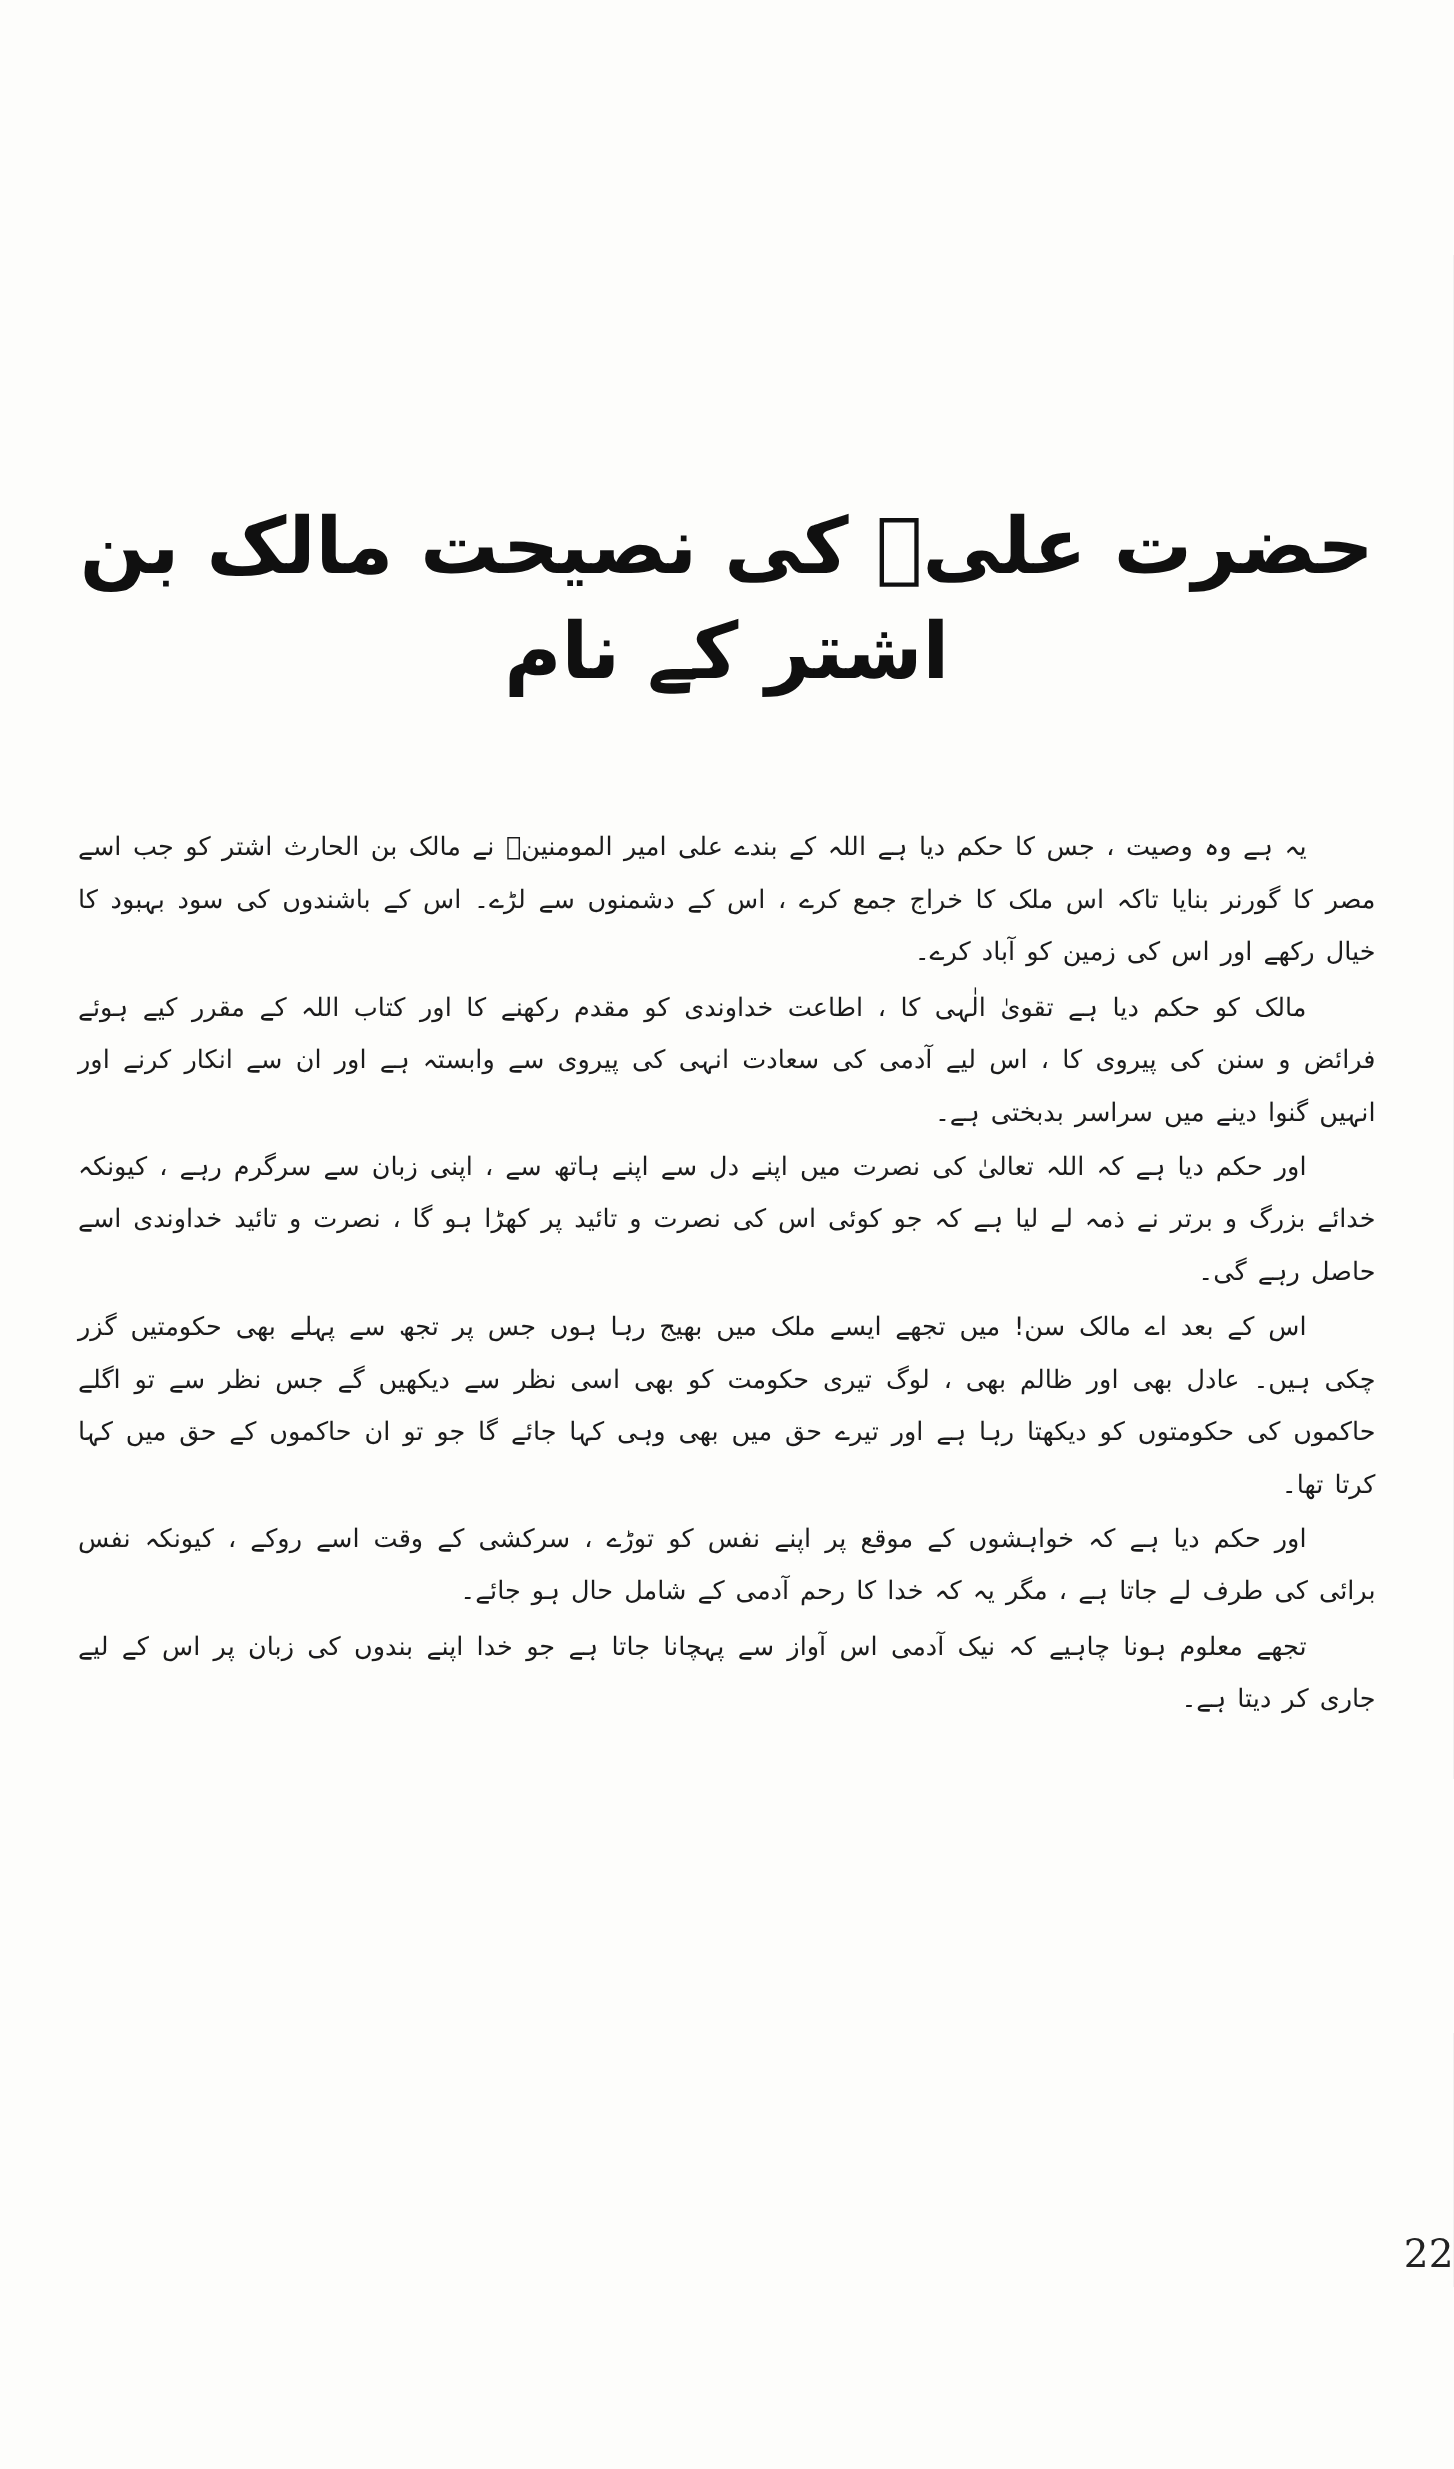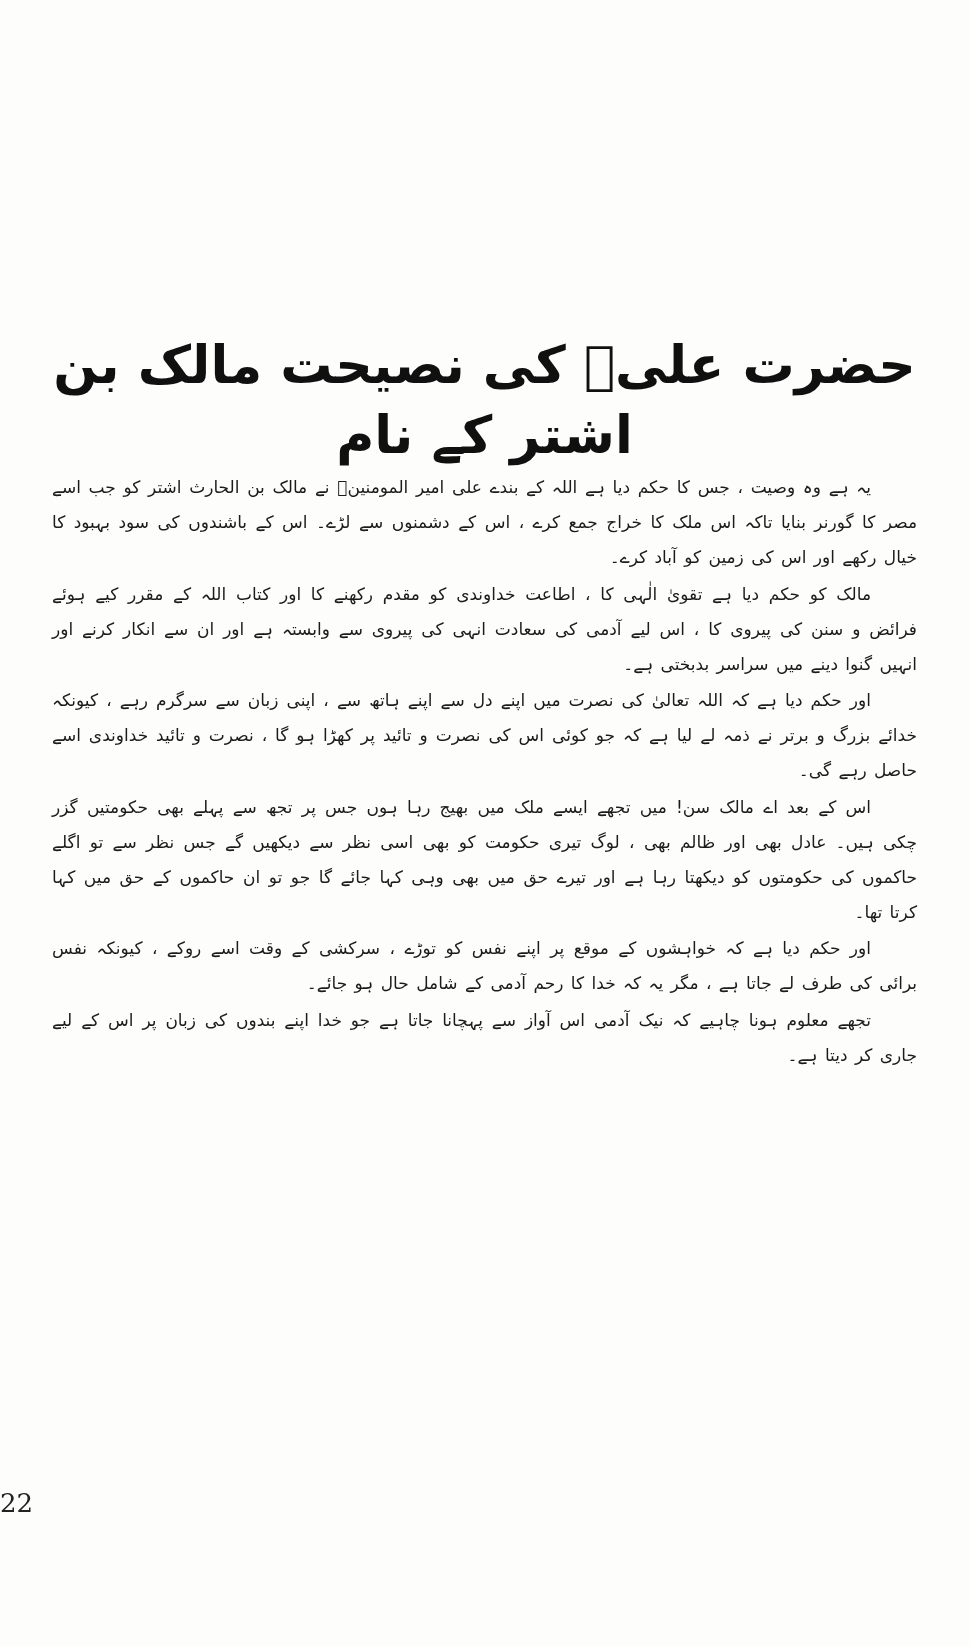--- a/index.html
+++ b/index.html
@@ -25,20 +25,21 @@
     top: 330px;
     right: 52px;
     left: 52px;
   }
 
   .heading {
     text-align: center;
     font-size: 52px;
     font-weight: bold;
     line-height: 1.35;
+    margin-bottom: 78px;
     color: #101010;
     font-family: "DejaVu Sans", sans-serif;
   }
 
   .body-text p {
     direction: rtl;
     text-align: justify;
     font-size: 17px;
     line-height: 2.05;
     text-indent: 46px;
@@ -48,21 +49,21 @@
 
   .body-text p + p {
     margin-top: 2px;
   }
 
   .page-number {
     position: absolute;
     bottom: 128px;
     left: 0;
     right: 0;
-    text-align: left;
+    text-align: right;
     font-size: 26px;
     color: #222;
     direction: ltr;
     font-family: "DejaVu Serif", serif;
   }
 </style>
 </head>
 <body>
 
 <div class="page">

